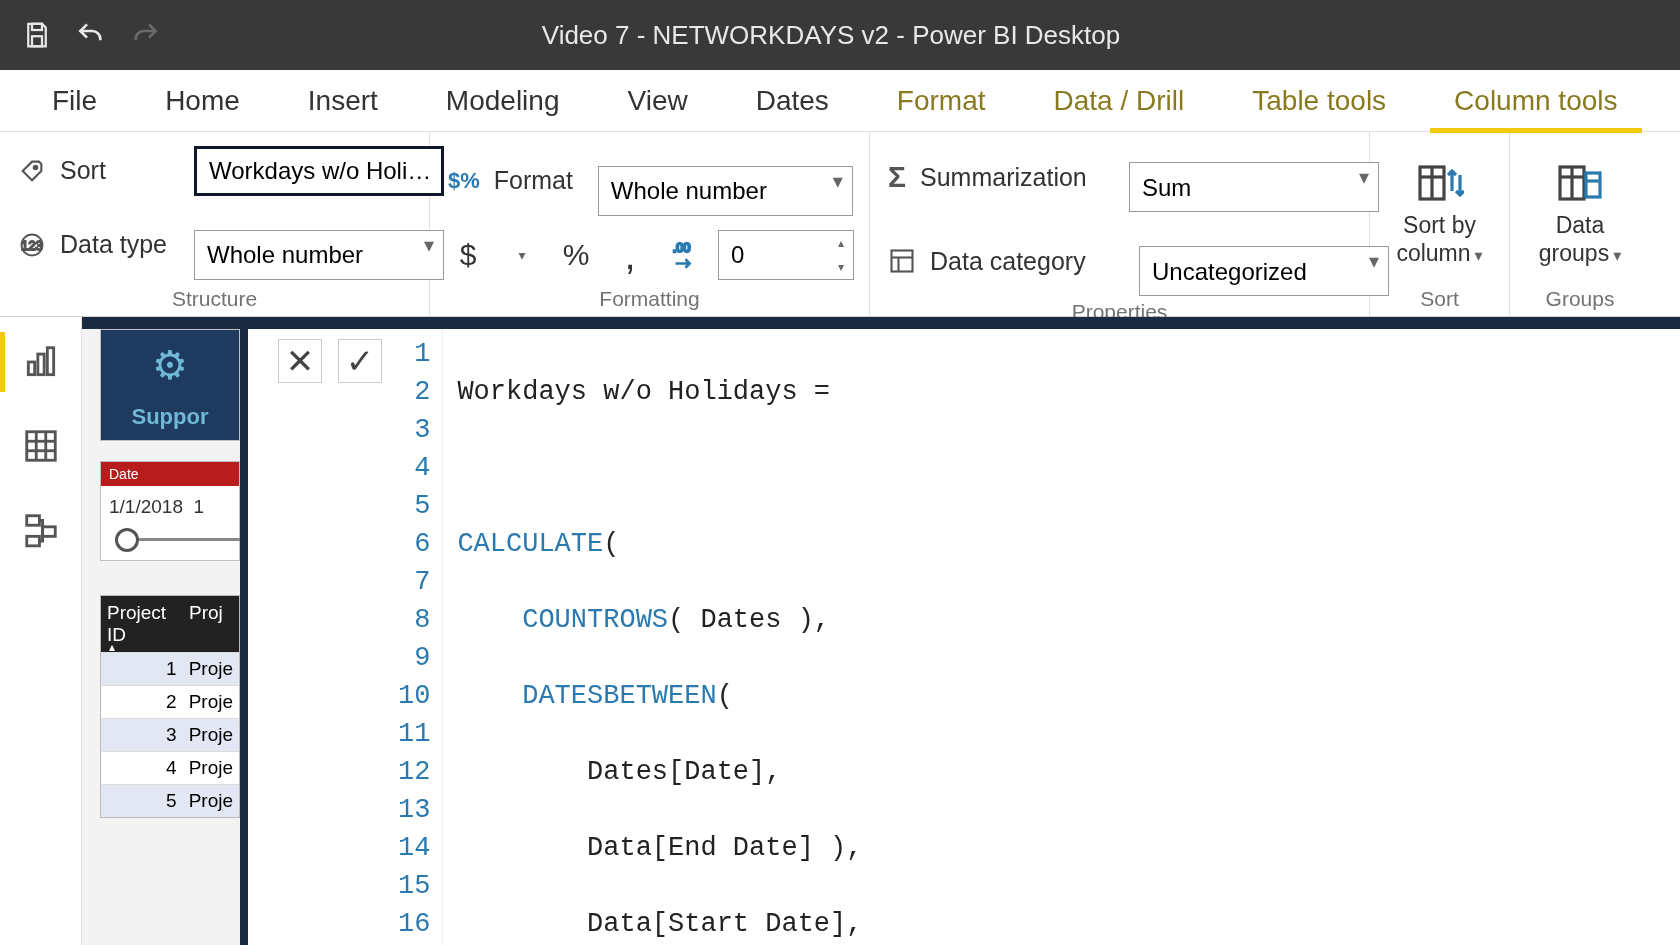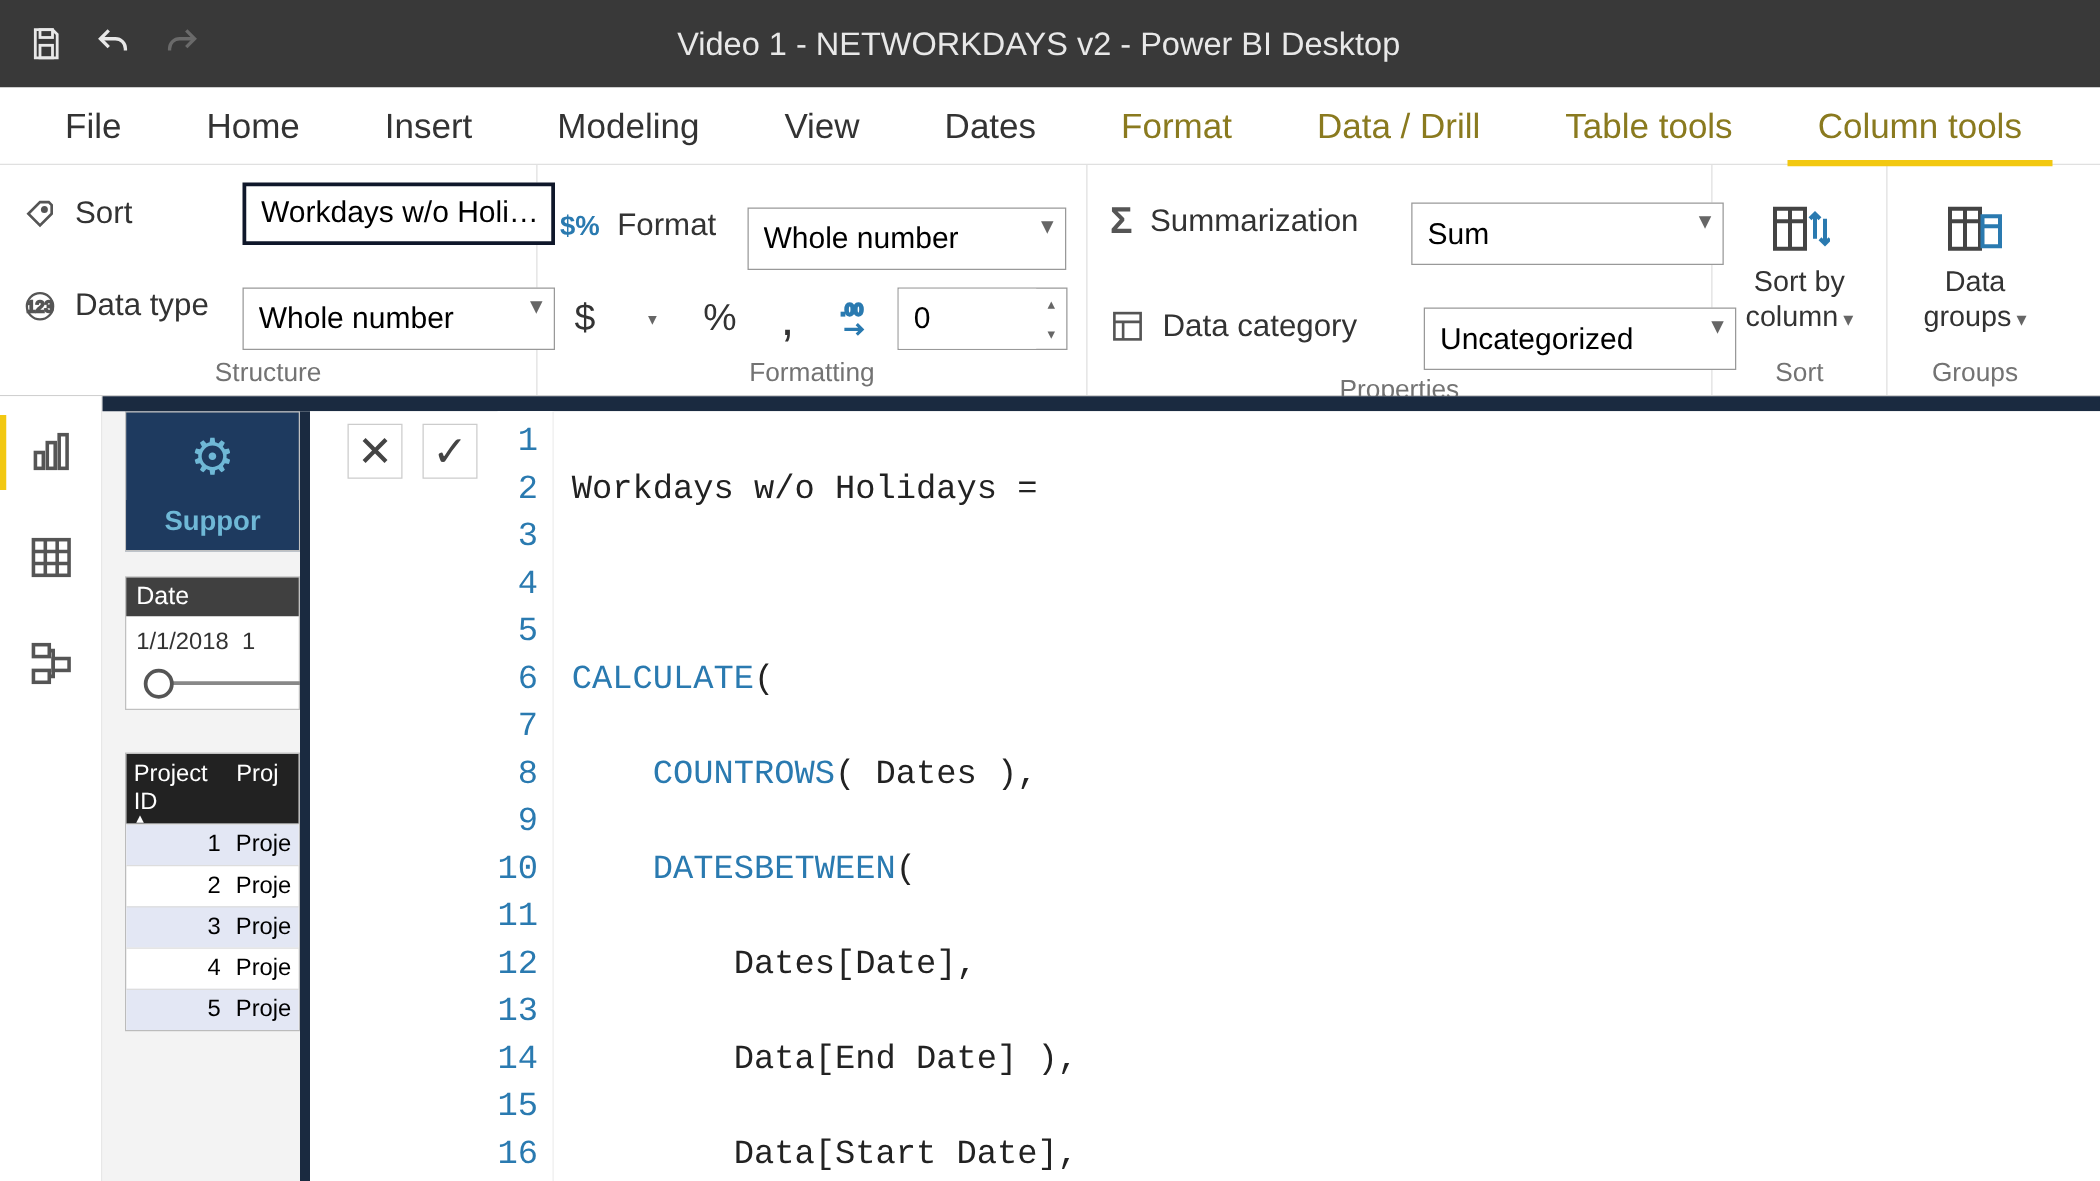--- a/index.html
+++ b/index.html
@@ -49,21 +49,21 @@
 .rail-btn.active::before { content:""; position:absolute; left:-16px; top:-5px; bottom:-5px; width:5px; background:#f2c811; }
 
 .canvas-wrap { flex:1; position:relative; background:#f3f3f3; }
 .canvas-top-stripe { height:12px; background:#1a2a40; }
 
 .side-visuals { position:absolute; left:18px; top:12px; width:140px; }
 .thumb { width:140px; background:#1e3a5f; border:1px solid #c0c0c0; margin-bottom:0; }
 .thumb .gear { height:70px; display:flex;align-items:center;justify-content:center; color:#6fb8d6; font-size:40px;}
 .thumb .suplabel { background:#1e3a5f; color:#6fb8d6; font-weight:bold; font-size:22px; text-align:center; padding:4px 0 10px; }
 .slicer { margin-top:20px; width:140px; background:#fff; border:1px solid #c0c0c0; }
-.slicer-head { background:#404040; color:#fff; font-size:20px; padding:4px 8px; }
+.slicer-head { background:#b91c1c; color:#fff; font-size:14px; padding:4px 8px; }
 .slicer-body { padding:10px 8px; font-size:19px; color:#333;}
 .slicer-track { position:relative; height:20px; margin-top:12px; }
 .slicer-track .line { height:3px; background:#888; position:absolute; top:8px; left:10px; right:-10px;}
 .slicer-track .knob { width:24px;height:24px;border-radius:50%;background:#fff;border:3px solid #555; position:absolute; top:-2px; left:6px;}
 
 .proj-table { margin-top:34px; width:140px; border:1px solid #bbb; font-size:19px; background:#fff; overflow:hidden;}
 .proj-table .hdr { background:#222; color:#fff; display:flex; }
 .proj-table .hdr div { padding:6px 6px; }
 .proj-table .hdr .c1 { width:82px; position:relative;}
 .proj-table .hdr .c1::after{content:"▴";position:absolute;bottom:-2px;left:8px;font-size:12px;color:#fff;}
@@ -108,21 +108,21 @@
             <path d="M4 9h9a6 6 0 016 6v1"></path>
           </svg>
     </div>
     <div class="tb-icon disabled">
       <svg width="32" height="32" viewBox="0 0 24 24" fill="none" stroke="currentColor" stroke-width="2">
             <path d="M15 14l5-5-5-5"></path>
             <path d="M20 9h-9a6 6 0 00-6 6v1"></path>
           </svg>
     </div>
   </div>
-  <div class="titlebar-title">Video 1 - NETWORKDAYS v2 - Power BI Desktop</div>
+  <div class="titlebar-title">Video 7 - NETWORKDAYS v2 - Power BI Desktop</div>
   <div style="width:160px"></div>
 </div>
 
 <div class="ribbon-tabs">
   <div class="rtab">File</div>
   <div class="rtab">Home</div>
   <div class="rtab">Insert</div>
   <div class="rtab">Modeling</div>
   <div class="rtab">View</div>
   <div class="rtab">Dates</div>

